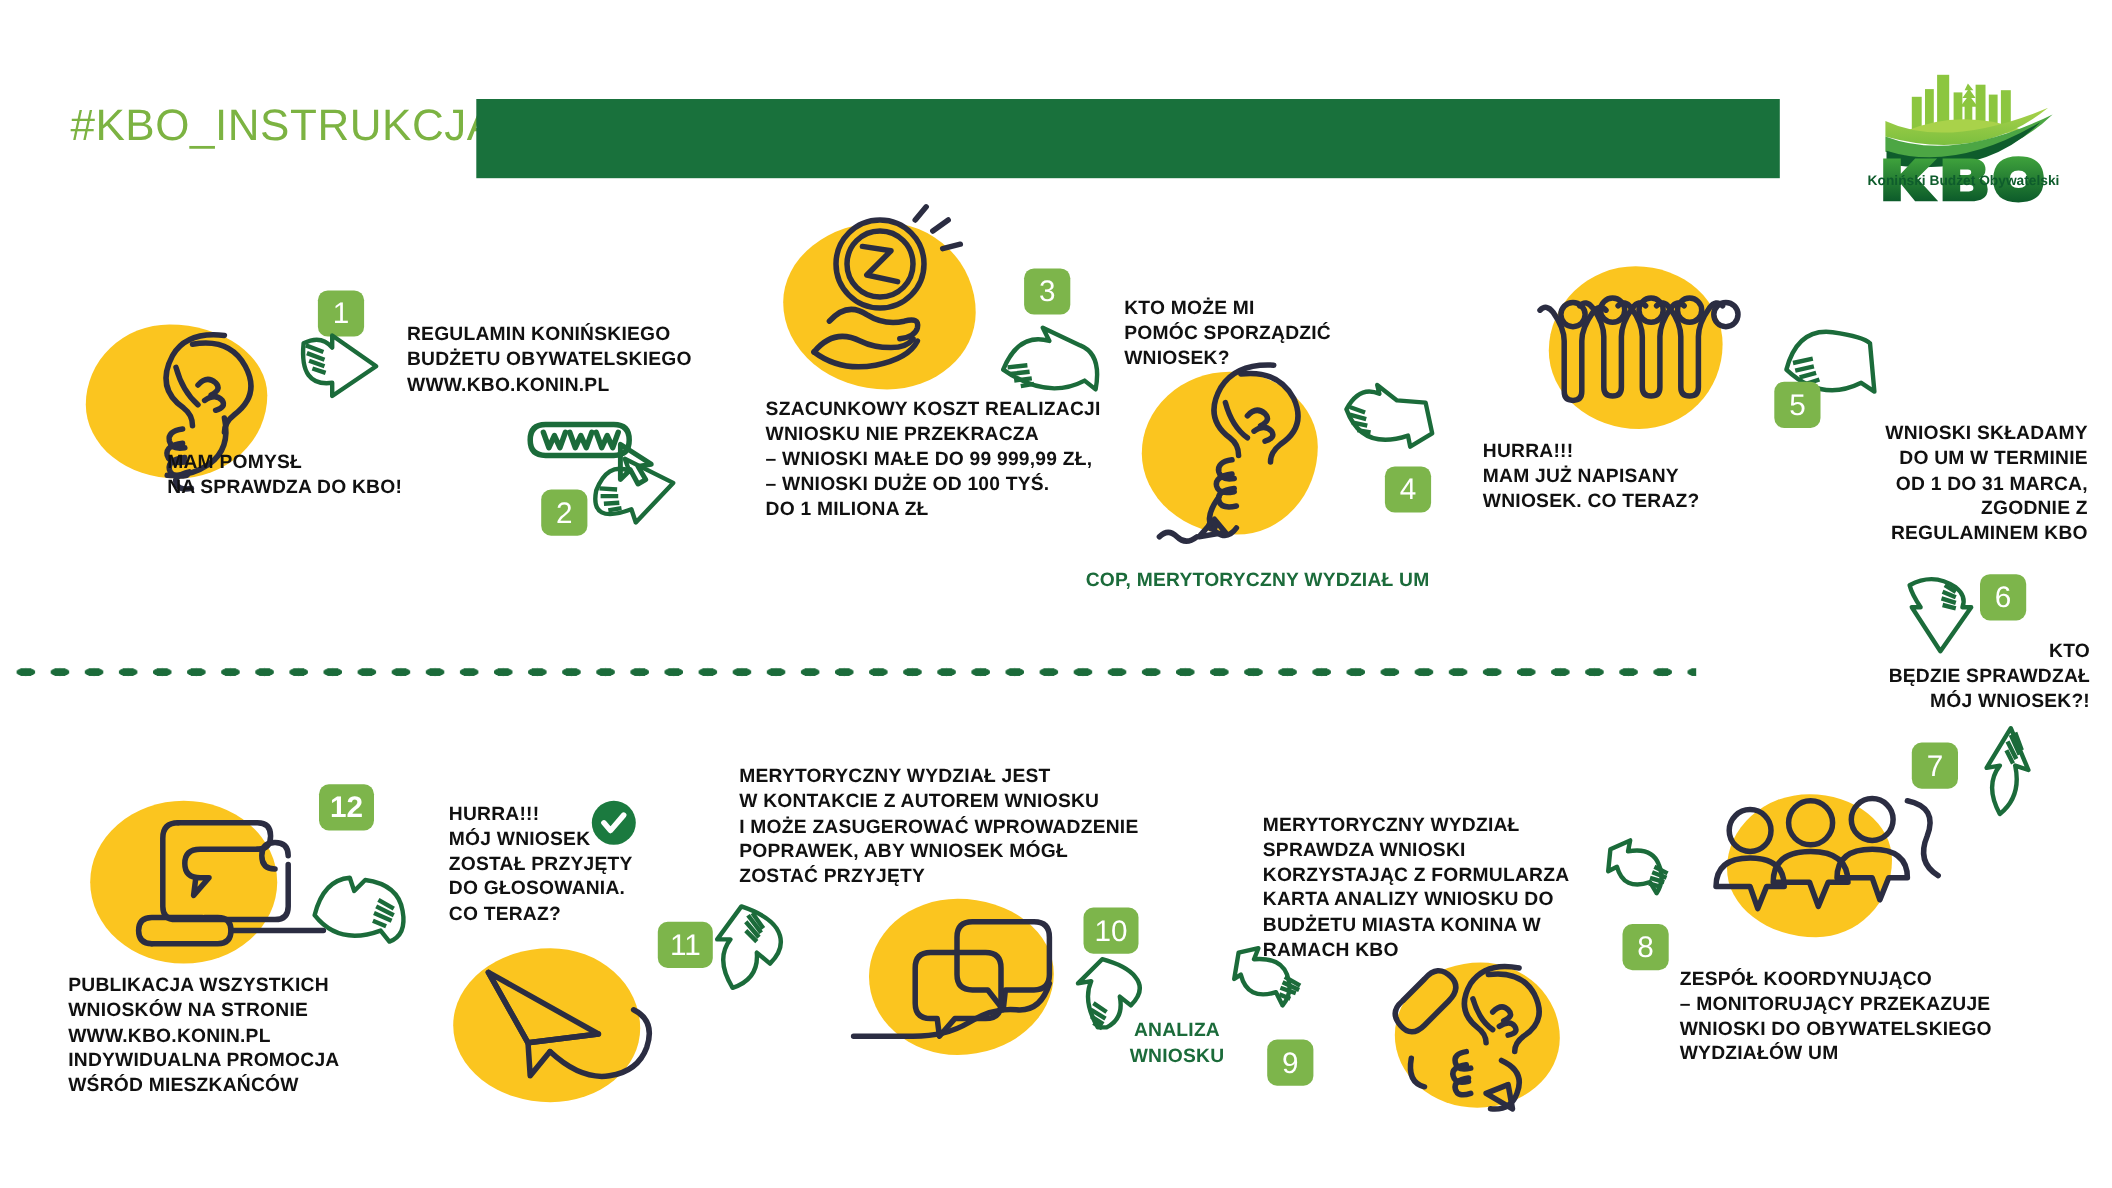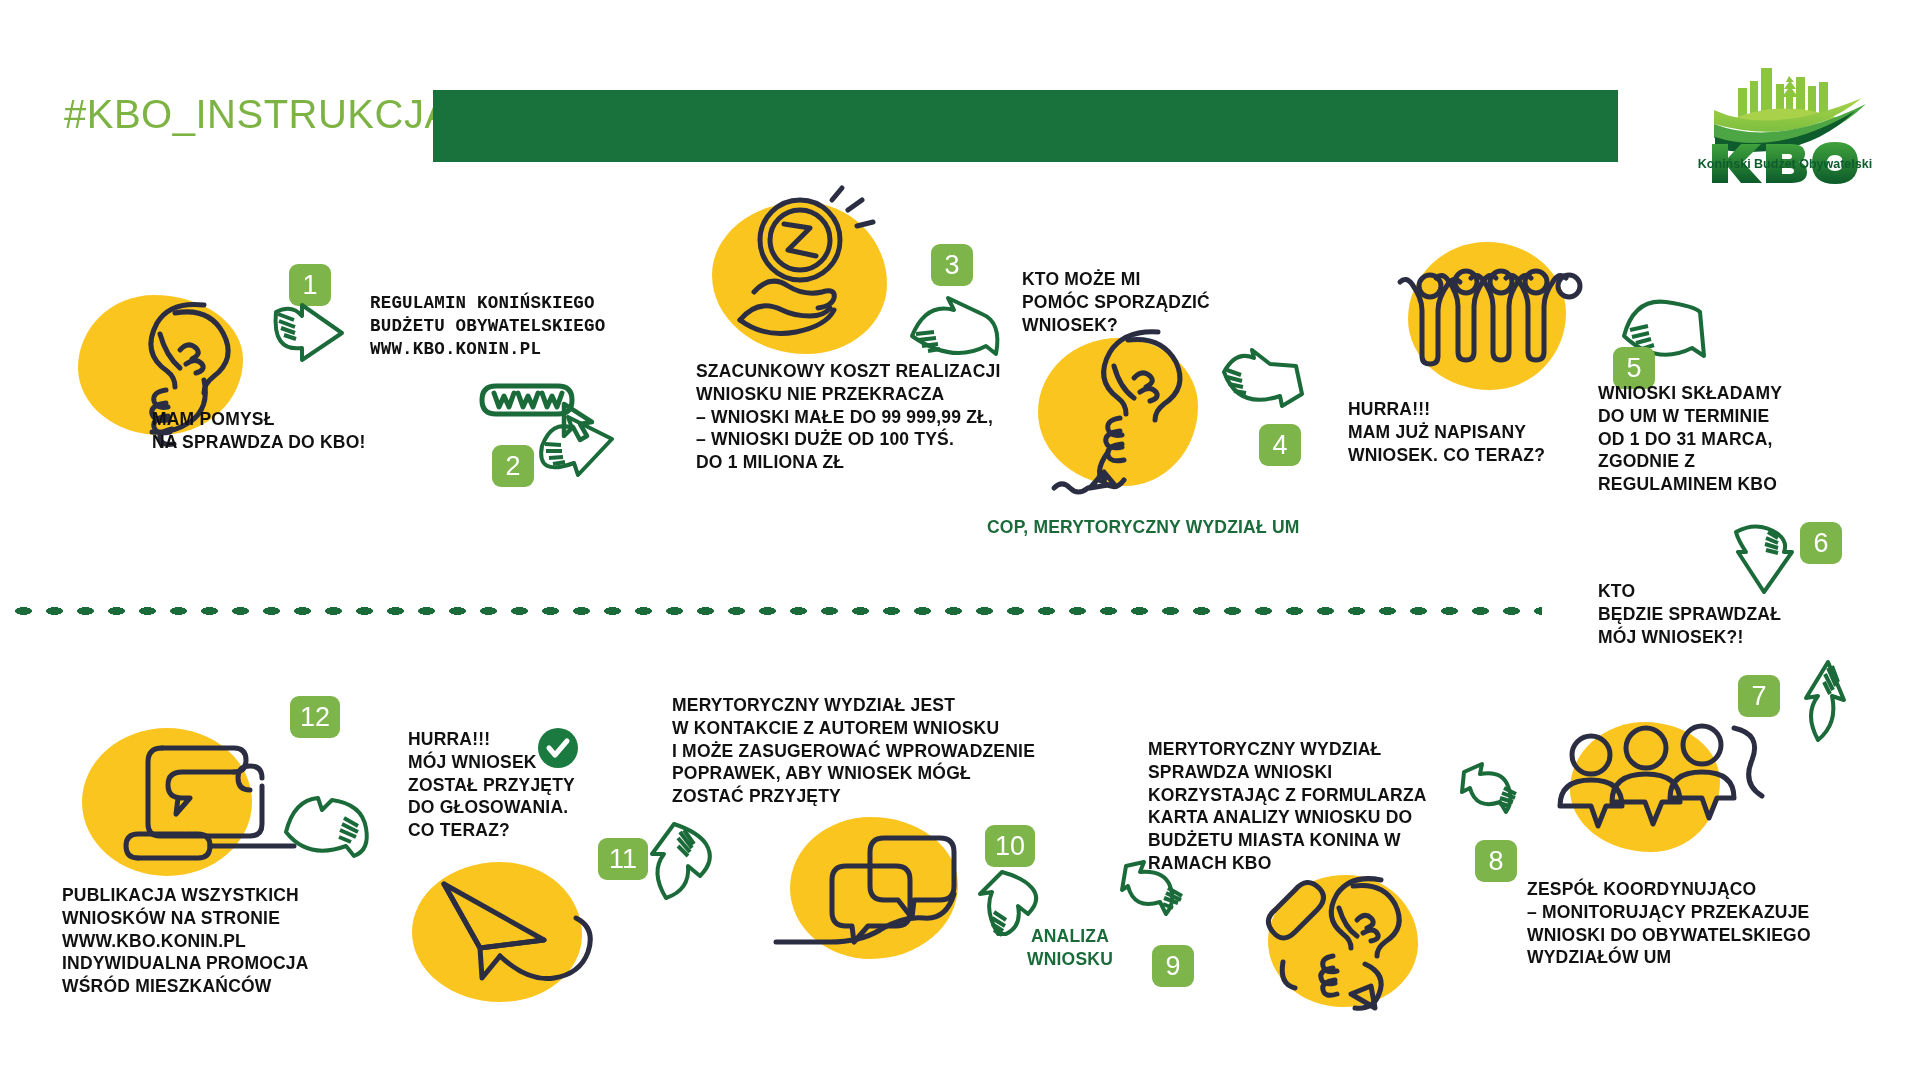--- a/index.html
+++ b/index.html
@@ -39,21 +39,21 @@
     font-size:27px; font-weight:400; line-height:1;
     width:42px; height:42px; letter-spacing:0;
   }
   .badge.wide{ width:50px; }
   .txt{
     position:absolute; color:#111111;
     font-size:17.5px; font-weight:bold; line-height:1.30;
     letter-spacing:.2px; white-space:pre-line;
   }
   .txt.green{ color:#1B6B3A; }
-  .txt.right{ }
+  .txt.right{ text-align:right; }
   .icon{ position:absolute; }
   svg{ display:block; overflow:visible; }
 </style>
 </head>
 <body>
 
 <div class="abs" id="page-title">#KBO_INSTRUKCJA</div>
 <div class="abs" id="header-bar"></div>
 
 <div class="abs" id="logo">
@@ -117,21 +117,21 @@
 <div class="txt" style="left:152px;top:408px;">MAM POMYSŁ
 NA SPRAWDZA DO KBO!</div>
 <div class="badge" style="left:289px;top:264px;">1</div>
 <div class="icon" style="left:270px;top:300px;">
   <svg width="78" height="82" viewBox="0 0 78 82" fill="none" stroke="#1B6B3A" stroke-width="4" stroke-linejoin="round">
     <path d="M6 12 q16 -8 26 4 l0 -11 l40 28 l-40 27 l0 -12 q-30 4 -26 -36z"></path>
     <path d="M8 14 l16 6 M9 21 l16 6 M11 28 l14 5 M14 35 l12 4"></path>
   </svg>
 </div>
 
-<div class="txt" style="left:370px;top:292px;font-family:Liberation Mono, monospace;">REGULAMIN KONIŃSKIEGO
+<div class="txt" style="left:370px;top:292px;">REGULAMIN KONIŃSKIEGO
 BUDŻETU OBYWATELSKIEGO
 WWW.KBO.KONIN.PL</div>
 <div class="icon" style="left:478px;top:378px;">
   <svg width="110" height="64" viewBox="0 0 110 64" fill="none" stroke="#1B6B3A" stroke-width="5" stroke-linecap="round" stroke-linejoin="round">
     <path d="M18 8 h62 q14 0 14 14 q0 14 -14 14 h-62 q-14 0 -14 -14 q0 -14 14 -14z"></path>
     <path d="M16 15 l5 14 l5 -11 l5 11 l5 -14"></path>
     <path d="M40 15 l5 14 l5 -11 l5 11 l5 -14"></path>
     <path d="M64 15 l5 14 l5 -11 l5 11 l5 -14"></path>
     <path d="M86 26 l0 32 l9 -9 l7 13 l7 -4 l-7 -12 l12 -2z" stroke-width="4.5"></path>
   </svg>
@@ -363,19 +363,19 @@
     <path d="M38 118 h60 q12 0 12 -12 q0 -12 -12 -12 h-12"></path>
     <path d="M38 118 q-12 0 -12 -12 q0 -12 12 -12 h46"></path>
     <path d="M110 106 h84"></path>
   </svg>
 </div>
 <div class="txt" style="left:62px;top:884px;">PUBLIKACJA WSZYSTKICH
 WNIOSKÓW NA STRONIE
 WWW.KBO.KONIN.PL
 INDYWIDUALNA PROMOCJA
 WŚRÓD MIESZKAŃCÓW</div>
-<div class="badge wide" style="left:290px;top:696px;">12</div>
+<div class="badge wide" style="left:290px;top:713px;font-weight:bold;">12</div>
 <div class="icon" style="left:282px;top:790px;">
   <svg width="88" height="66" viewBox="0 0 88 66" fill="none" stroke="#1B6B3A" stroke-width="4" stroke-linejoin="round">
     <path d="M4 42 q8 -32 32 -34 l4 12 l10 -10 q30 4 34 28 q4 22 -12 28 l-8 -10 q-38 14 -60 -14z"></path>
     <path d="M62 28 l14 8 M60 34 l16 8 M58 40 l16 7 M57 47 l12 5"></path>
   </svg>
 </div>
 
 </body></html>

